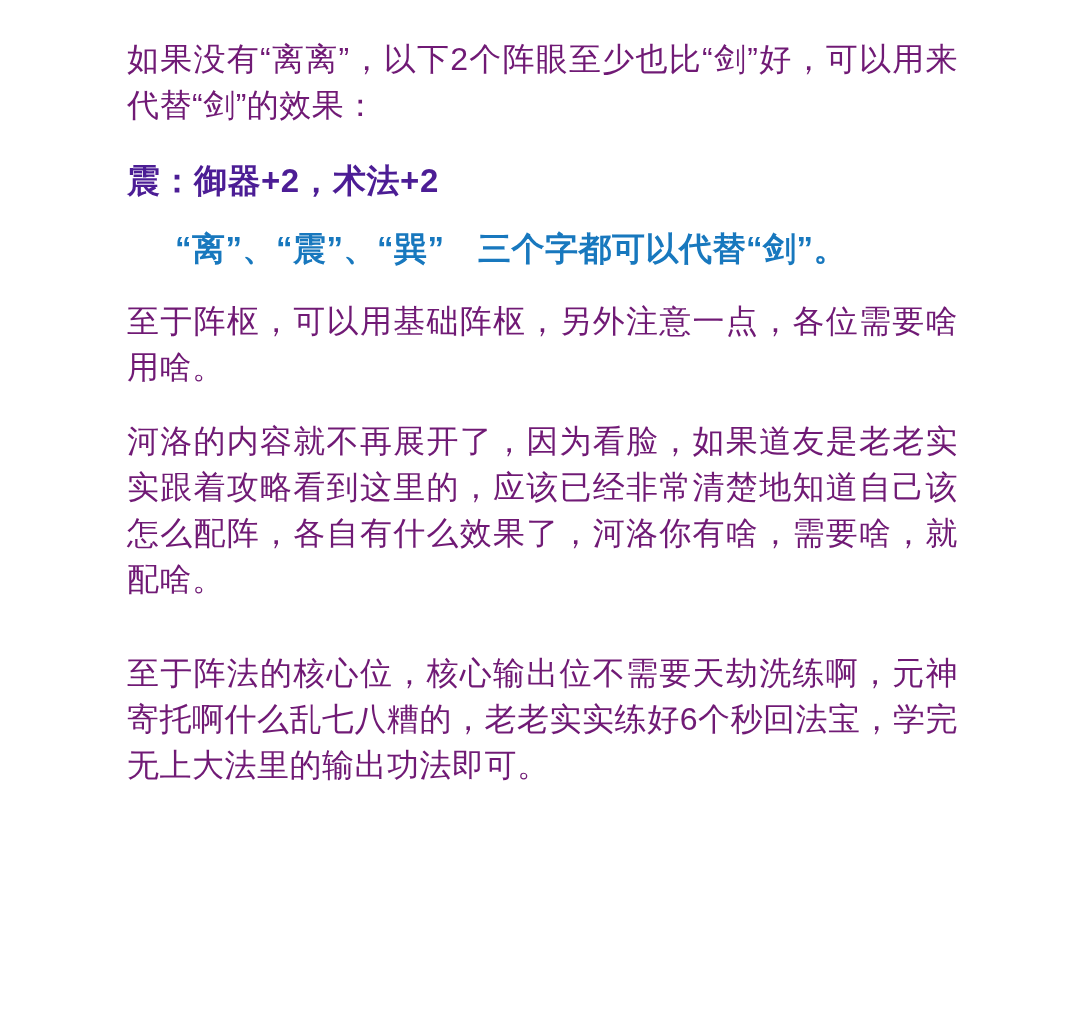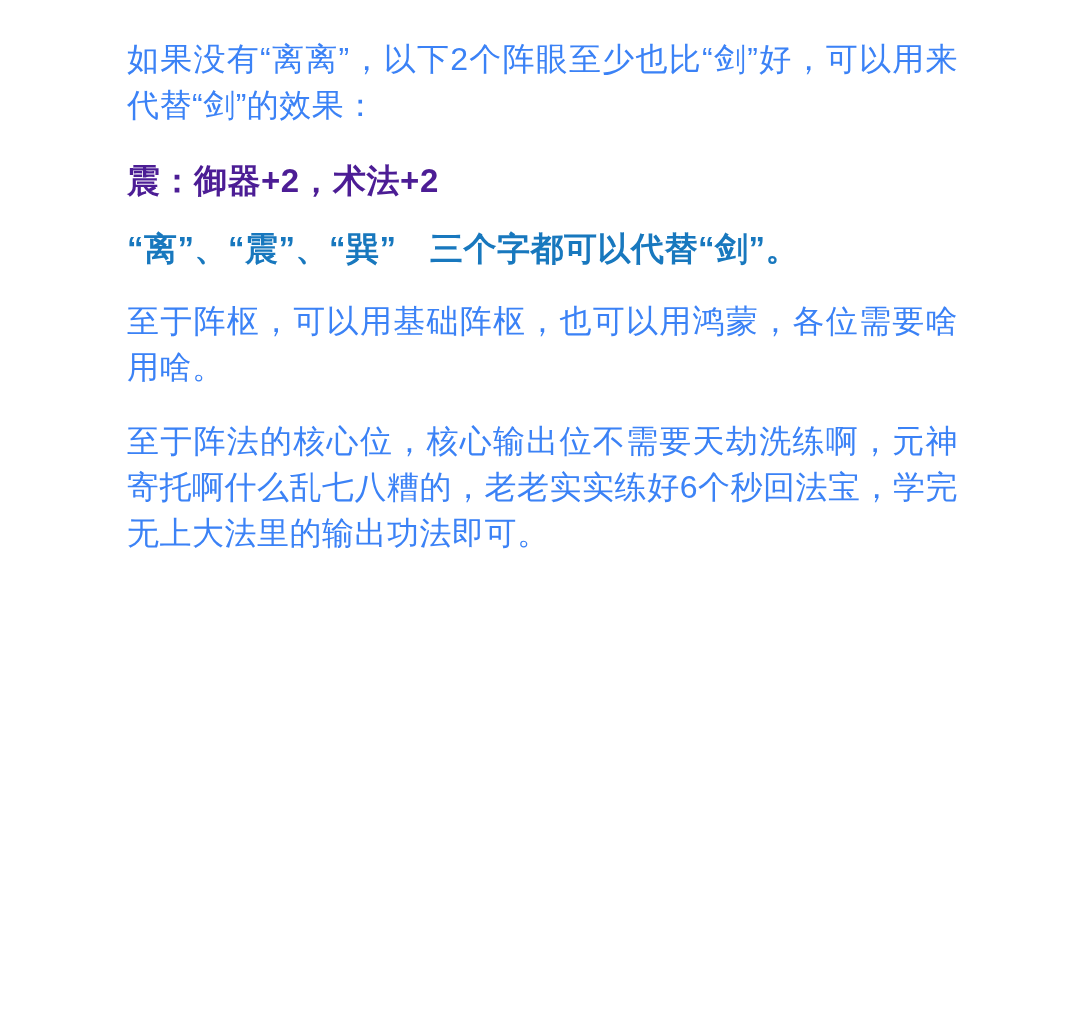--- a/index.html
+++ b/index.html
@@ -18,43 +18,45 @@
     width: 1080px;
     height: 1009px;
     padding: 36px 122px 0 127px;
     background: #ffffff;
   }
   .para {
     margin: 0;
     font-size: 32px;
     line-height: 46px;
     font-weight: 400;
-    color: #3b82f6;
+    color: #701a75;
     text-align: justify;
     letter-spacing: 0.5px;
   }
   .para.red {
     color: #4c1d95;
     font-weight: 700;
     font-size: 33px;
   }
   .para.blue {
     color: #1878be;
     font-weight: 700;
     font-size: 33px;
+    margin-left: 48px;
   }
   .mb30 { margin-bottom: 30px; }
   .mb22 { margin-bottom: 22px; }
   .mb26 { margin-bottom: 26px; }
   .mb28 { margin-bottom: 28px; }
   .mb48 { margin-bottom: 48px; }
 </style>
 </head>
 <body>
 
 <div class="article">
   <p class="para mb30">如果没有“离离”，以下2个阵眼至少也比“剑”好，可以用来代替“剑”的效果：</p>
   <p class="para red mb22">震：御器+2，术法+2</p>
   <p class="para blue mb26">“离”、“震”、“巽”　三个字都可以代替“剑”。</p>
-  <p class="para mb28">至于阵枢，可以用基础阵枢，也可以用鸿蒙，各位需要啥用啥。</p>
+  <p class="para mb28">至于阵枢，可以用基础阵枢，另外注意一点，各位需要啥用啥。</p>
+  <p class="para mb48">河洛的内容就不再展开了，因为看脸，如果道友是老老实实跟着攻略看到这里的，应该已经非常清楚地知道自己该怎么配阵，各自有什么效果了，河洛你有啥，需要啥，就配啥。</p>
   <p class="para mb28">至于阵法的核心位，核心输出位不需要天劫洗练啊，元神寄托啊什么乱七八糟的，老老实实练好6个秒回法宝，学完无上大法里的输出功法即可。</p>
 
 </div>
 
 </body></html>

